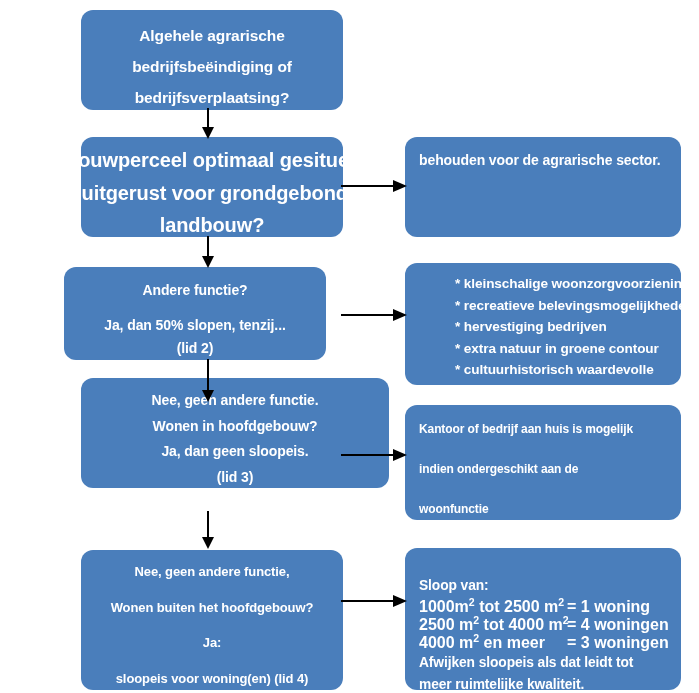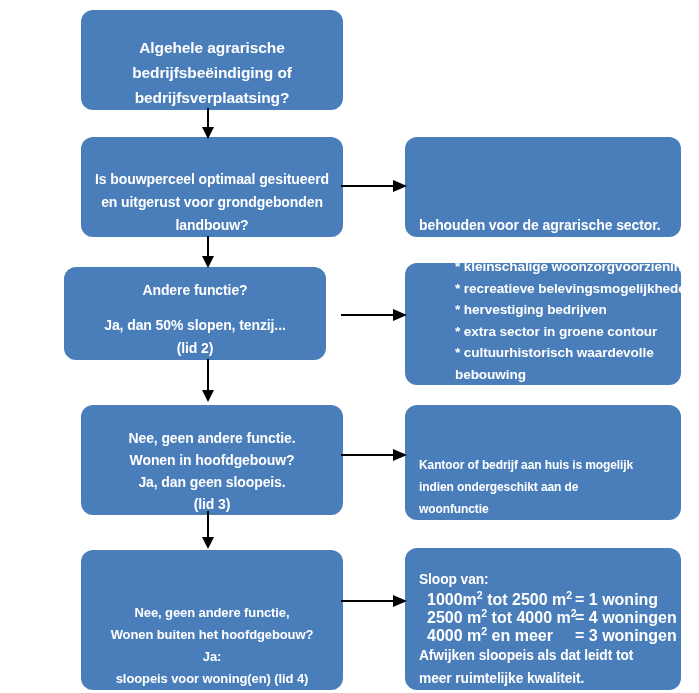--- a/index.html
+++ b/index.html
@@ -26,21 +26,21 @@
     border-radius: 12px;
     color: #ffffff;
     box-sizing: border-box;
     box-shadow: 0 0 0 1px rgba(255,255,255,0.0);
   }
   .node .inner {
     width: 100%;
     height: 100%;
     display: flex;
     flex-direction: column;
-    justify-content: flex-end;
+    justify-content: space-between;
     box-sizing: border-box;
   }
   .node.centered .inner {
     align-items: center;
     text-align: center;
   }
   .node.leftal .inner {
     align-items: flex-start;
     text-align: left;
   }
@@ -54,53 +54,52 @@
   .blank {
     height: 0.95em;
   }
 
   
   #n-start      { left: 81px;  top: 10px;  width: 262px; height: 100px; }
   #n-q1         { left: 81px;  top: 137px; width: 262px; height: 100px; }
   #n-a1         { left: 405px; top: 137px; width: 276px; height: 100px; }
   #n-q2         { left: 64px;  top: 267px; width: 262px; height: 93px;  }
   #n-a2         { left: 405px; top: 263px; width: 276px; height: 122px; }
-  #n-q3         { left: 81px;  top: 405px; width: 262px; height: 110px; }
+  #n-q3         { left: 81px;  top: 378px; width: 308px; height: 110px; }
   #n-a3         { left: 405px; top: 405px; width: 276px; height: 115px; }
   #n-q4         { left: 81px;  top: 550px; width: 262px; height: 140px; }
   #n-a4         { left: 405px; top: 548px; width: 276px; height: 142px; }
 
   #n-start .inner  { padding: 13px 14px 0; }
   #n-q1 .inner     { padding: 12px 12px 0; }
   #n-a1 .inner     { padding: 12px 14px 0; }
   #n-q2 .inner     { padding: 12px 12px 0; }
   #n-a2 .inner     { padding: 10px 14px 0; margin-left: 36px; }
   #n-q3 .inner     { padding: 11px 12px 0; }
   #n-a3 .inner     { padding: 13px 14px 0; }
   #n-q4 .inner     { padding: 11px 10px 0; }
-  #n-a4 .inner     { padding: 14px 14px 0; }
+  #n-a4 .inner     { padding: 27px 14px 0; }
 
   #n-start .line   { font-size: 15.5px; line-height: 25px; }
-  #n-q1 .line      { font-size: 14px;   line-height: 23px; }
+  #n-q1 .line      { font-size: 20px;   line-height: 23px; }
   #n-a1 .line      { font-size: 14px;   line-height: 23px; }
   #n-q2 .line      { font-size: 14px;   line-height: 23px; }
   #n-a2 .line      { font-size: 13.6px; line-height: 21.5px; }
   #n-q3 .line      { font-size: 14px;   line-height: 22px; }
   #n-a3 .line      { font-size: 12px; line-height: 22px; }
   #n-q4 .line      { font-size: 13px; line-height: 22px; }
   #n-a4 .line      { font-size: 13.8px; line-height: 22.5px; }
 
   #n-q2 .blank     { height: 17px; }
 
   
   .sloop-row {
     display: flex;
     white-space: pre;
     font-weight: bold;
-    margin-left: 8px;
   }
   .sloop-left  { width: 148px; flex: 0 0 148px; }
   .sloop-right { flex: 1 1 auto; }
   sup { font-size: 0.66em; vertical-align: super; line-height: 0; }
 
   
   .conn { position: absolute; }
   .conn svg { display: block; }
 </style>
 </head>
@@ -137,21 +136,21 @@
       <div class="line">Ja, dan 50% slopen, tenzij...</div>
       <div class="line">(lid 2)</div>
     </div>
   </div>
 
   <div class="node leftal" id="n-a2">
     <div class="inner">
       <div class="line">* kleinschalige woonzorgvoorziening</div>
       <div class="line">* recreatieve belevingsmogelijkheden</div>
       <div class="line">* hervestiging bedrijven</div>
-      <div class="line">* extra sector in groene contour</div>
+      <div class="line">* extra natuur in groene contour</div>
       <div class="line">* cultuurhistorisch waardevolle</div>
       <div class="line">bebouwing</div>
     </div>
   </div>
 
   <div class="node centered" id="n-q3">
     <div class="inner">
       <div class="line">Nee, geen andere functie.</div>
       <div class="line">Wonen in hoofdgebouw?</div>
       <div class="line">Ja, dan geen sloopeis.</div>

